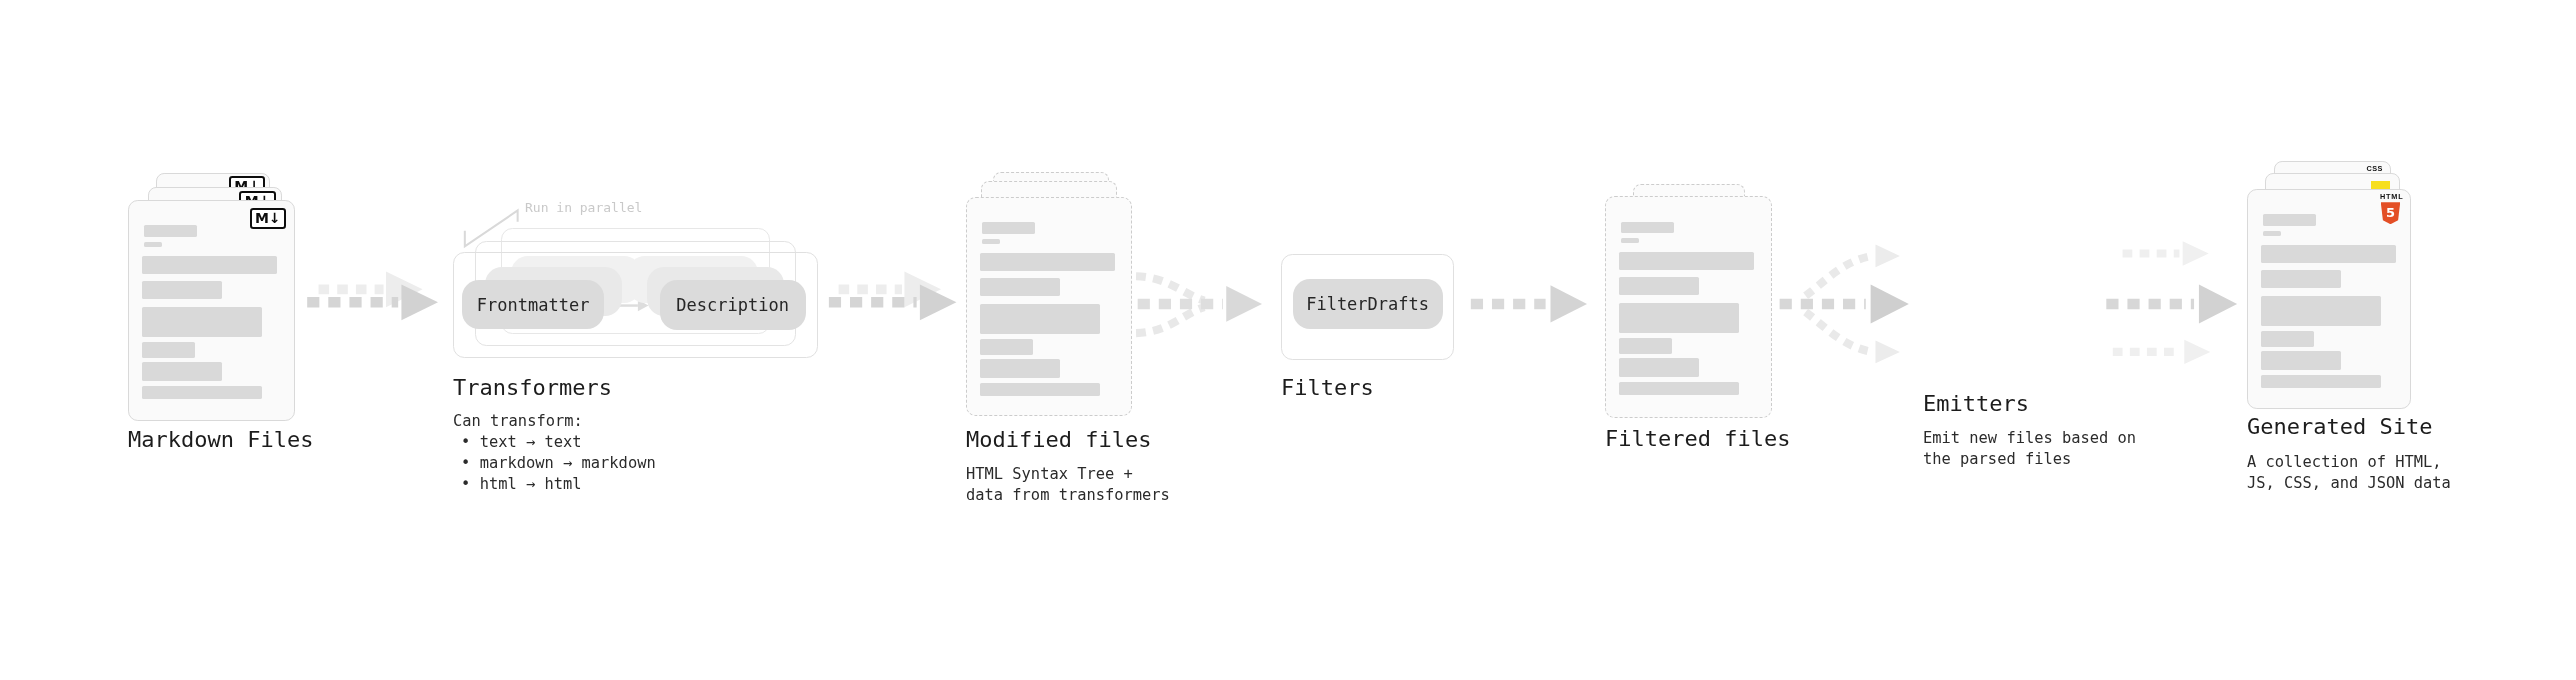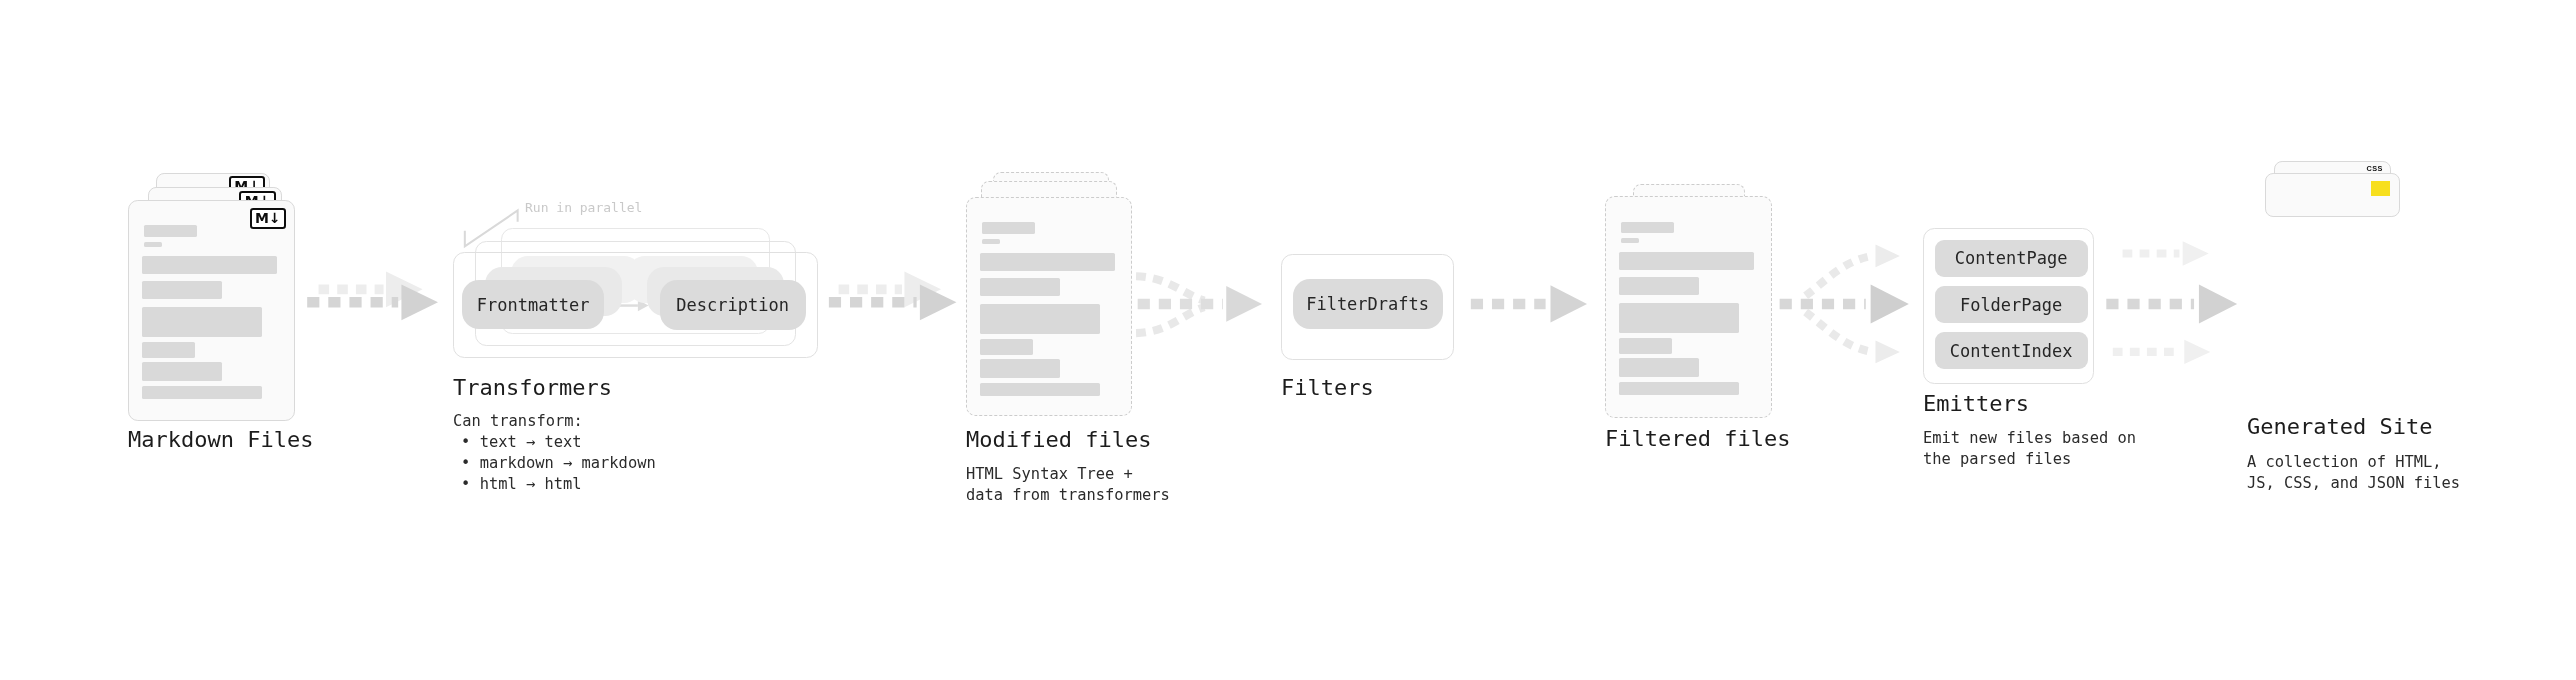--- a/index.html
+++ b/index.html
@@ -185,42 +185,51 @@
         <div class="bar" style="left: 13px; top: 55px; width: 135px; height: 18px;"></div>
         <div class="bar" style="left: 13px; top: 80px; width: 80px; height: 18px;"></div>
         <div class="bar" style="left: 13px; top: 106px; width: 120px; height: 30px;"></div>
         <div class="bar" style="left: 13px; top: 141px; width: 53px; height: 16.3px;"></div>
         <div class="bar" style="left: 13px; top: 161px; width: 80px; height: 18.7px;"></div>
         <div class="bar" style="left: 13px; top: 185px; width: 120px; height: 13px;"></div>
       </div>
   </div>
   <div class="title" style="left:1605px;top:426px;">Filtered files</div>
 
-  <div class="round-box filled" style="left:1923px;top:228px;width:171px;height:156px;">
-    <div class="pill" style="left:10.6px;top:10.6px;width:153px;height:37px;border-radius:9px;">ContentPage</div>
-    <div class="pill" style="left:10.6px;top:57px;width:153px;height:37px;border-radius:9px;">FolderPage</div>
-    <div class="pill" style="left:10.6px;top:103px;width:153px;height:37px;border-radius:9px;">ContentIndex</div>
-  </div>
   <div class="title" style="left:1923px;top:391px;">Emitters</div>
   <div class="subtext" style="left:1923px;top:428px;">
     <div>Emit new files based on</div>
     <div>the parsed files</div>
   </div>
 
   <div class="abs" style="left:2247px;top:161px;width:195px;height:260px;">
     <div class="file-card backlayer" style="left:27px;top:0;width:117px;height:42px;">
       <div class="css-badge" style="right:4.9px;top:3.3px;">
         <span class="css-txt">CSS</span>
         <div class="css-bar"></div>
       </div>
     </div>
     <div class="file-card backlayer" style="left:18px;top:12.2px;width:135px;height:44px;">
       <div class="js-badge" style="right:9px;top:7.3px;"></div>
     </div>
+    <div class="file-card doc-bars" style="left:0;top:28px;width:164px;height:220px;">
+      <div class="html5-badge" style="right:9px;top:3.3px;">
+        <span class="html-txt">HTML</span>
+        <div class="html5-shield">5</div>
+      </div>
+    <div class="bar" style="left: 14.6px; top: 24.4px; width: 53px; height: 11.4px;"></div>
+        <div class="bar" style="left: 14.6px; top: 41px; width: 18px; height: 4.9px;"></div>
+        <div class="bar" style="left: 13px; top: 55px; width: 135px; height: 18px;"></div>
+        <div class="bar" style="left: 13px; top: 80px; width: 80px; height: 18px;"></div>
+        <div class="bar" style="left: 13px; top: 106px; width: 120px; height: 30px;"></div>
+        <div class="bar" style="left: 13px; top: 141px; width: 53px; height: 16.3px;"></div>
+        <div class="bar" style="left: 13px; top: 161px; width: 80px; height: 18.7px;"></div>
+        <div class="bar" style="left: 13px; top: 185px; width: 120px; height: 13px;"></div>
+      </div>
   </div>
   <div class="title" style="left:2247px;top:414px;">Generated Site</div>
   <div class="subtext" style="left:2247px;top:452px;">
     <div>A collection of HTML,</div>
-    <div>JS, CSS, and JSON files</div>
+    <div>JS, CSS, and JSON data</div>
   </div>
 
 </div>
 
 
 </body></html>

